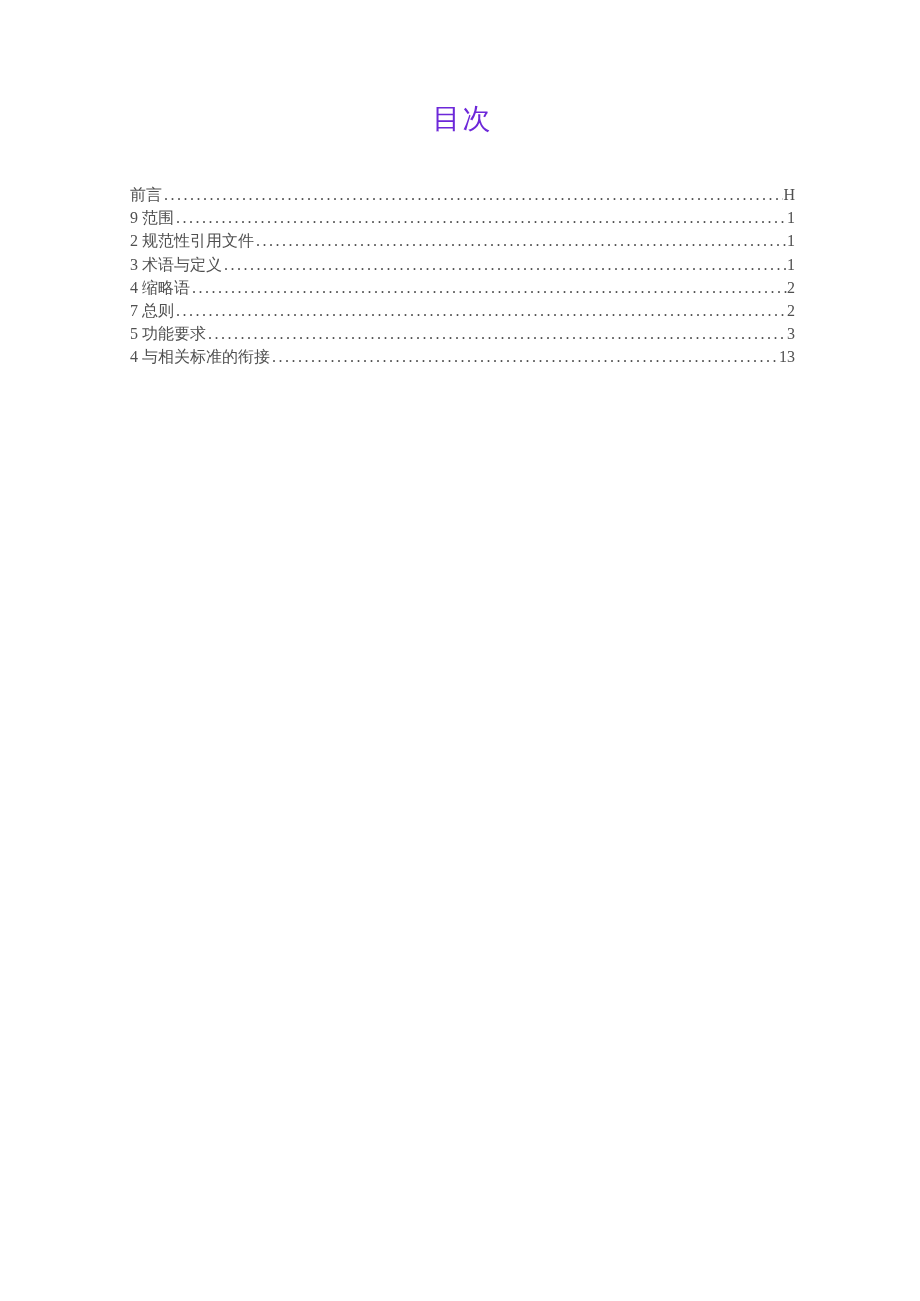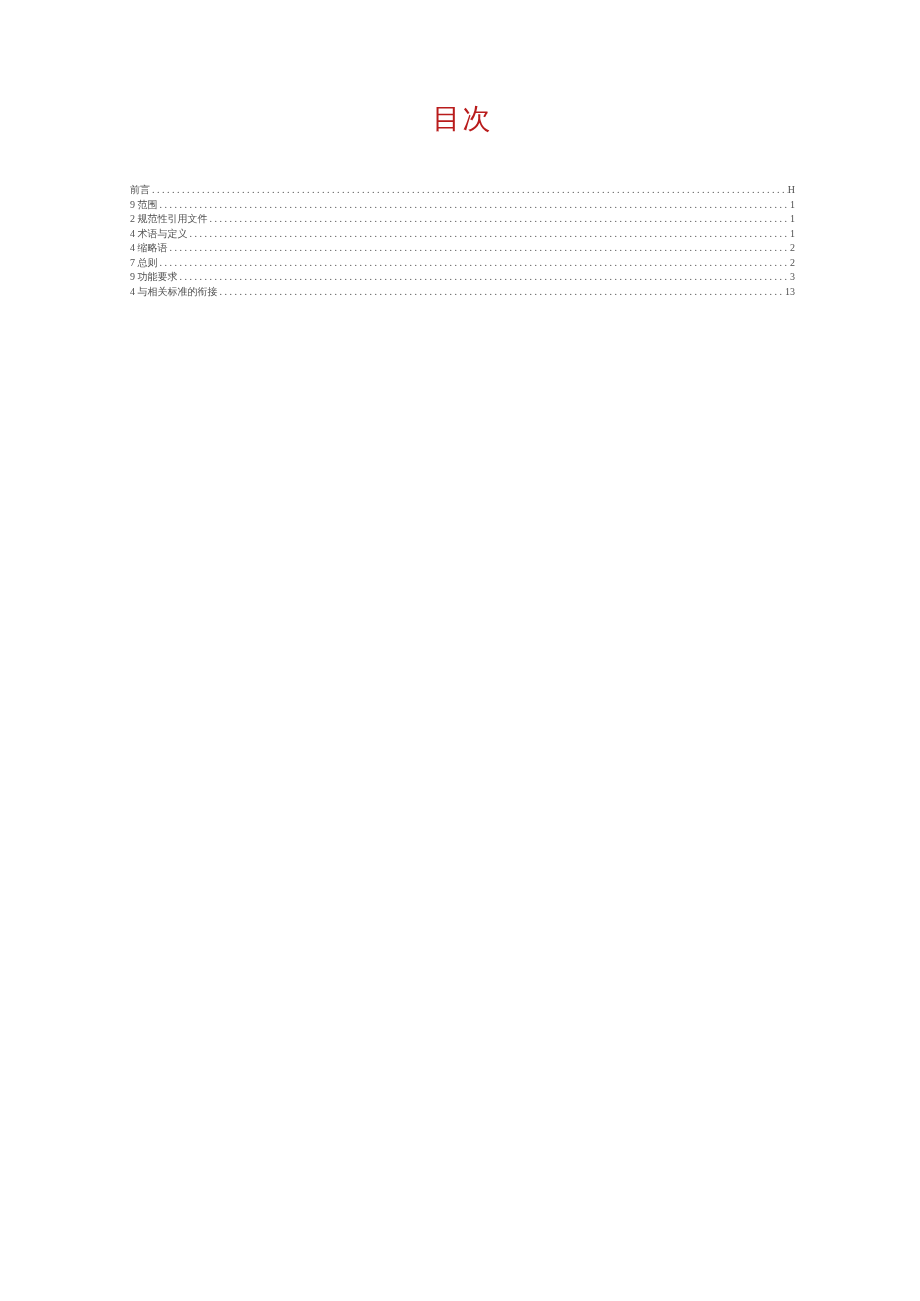--- a/index.html
+++ b/index.html
@@ -12,31 +12,31 @@
       width: 920px;
       height: 1301px;
       font-family: "SimSun", "宋体", serif;
       color: #333333;
       padding: 100px 125px 0 130px;
     }
     .title {
       text-align: center;
       font-size: 28px;
       font-weight: normal;
-      color: #b91c1c;
+      color: #6d28d9;
       margin-bottom: 45px;
       letter-spacing: 2px;
     }
     .toc-list {
       list-style: none;
     }
     .toc-item {
       display: flex;
       align-items: baseline;
-      font-size: 10px;
+      font-size: 16px;
       line-height: 1.45;
       color: #505050;
       white-space: nowrap;
     }
     .toc-label {
       flex-shrink: 0;
     }
     .toc-dots {
       flex: 1;
       overflow: hidden;
@@ -66,36 +66,36 @@
     <span class="toc-label">9 范围</span>
     <span class="toc-dots"></span>
     <span class="toc-page">1</span>
   </li>
   <li class="toc-item">
     <span class="toc-label">2 规范性引用文件</span>
     <span class="toc-dots"></span>
     <span class="toc-page">1</span>
   </li>
   <li class="toc-item">
-    <span class="toc-label">4 术语与定义</span>
+    <span class="toc-label">3 术语与定义</span>
     <span class="toc-dots"></span>
     <span class="toc-page">1</span>
   </li>
   <li class="toc-item">
     <span class="toc-label">4 缩略语</span>
     <span class="toc-dots"></span>
     <span class="toc-page">2</span>
   </li>
   <li class="toc-item">
     <span class="toc-label">7 总则</span>
     <span class="toc-dots"></span>
     <span class="toc-page">2</span>
   </li>
   <li class="toc-item">
-    <span class="toc-label">9 功能要求</span>
+    <span class="toc-label">5 功能要求</span>
     <span class="toc-dots"></span>
     <span class="toc-page">3</span>
   </li>
   <li class="toc-item">
     <span class="toc-label">4 与相关标准的衔接</span>
     <span class="toc-dots"></span>
     <span class="toc-page">13</span>
   </li>
 </ul>
 

